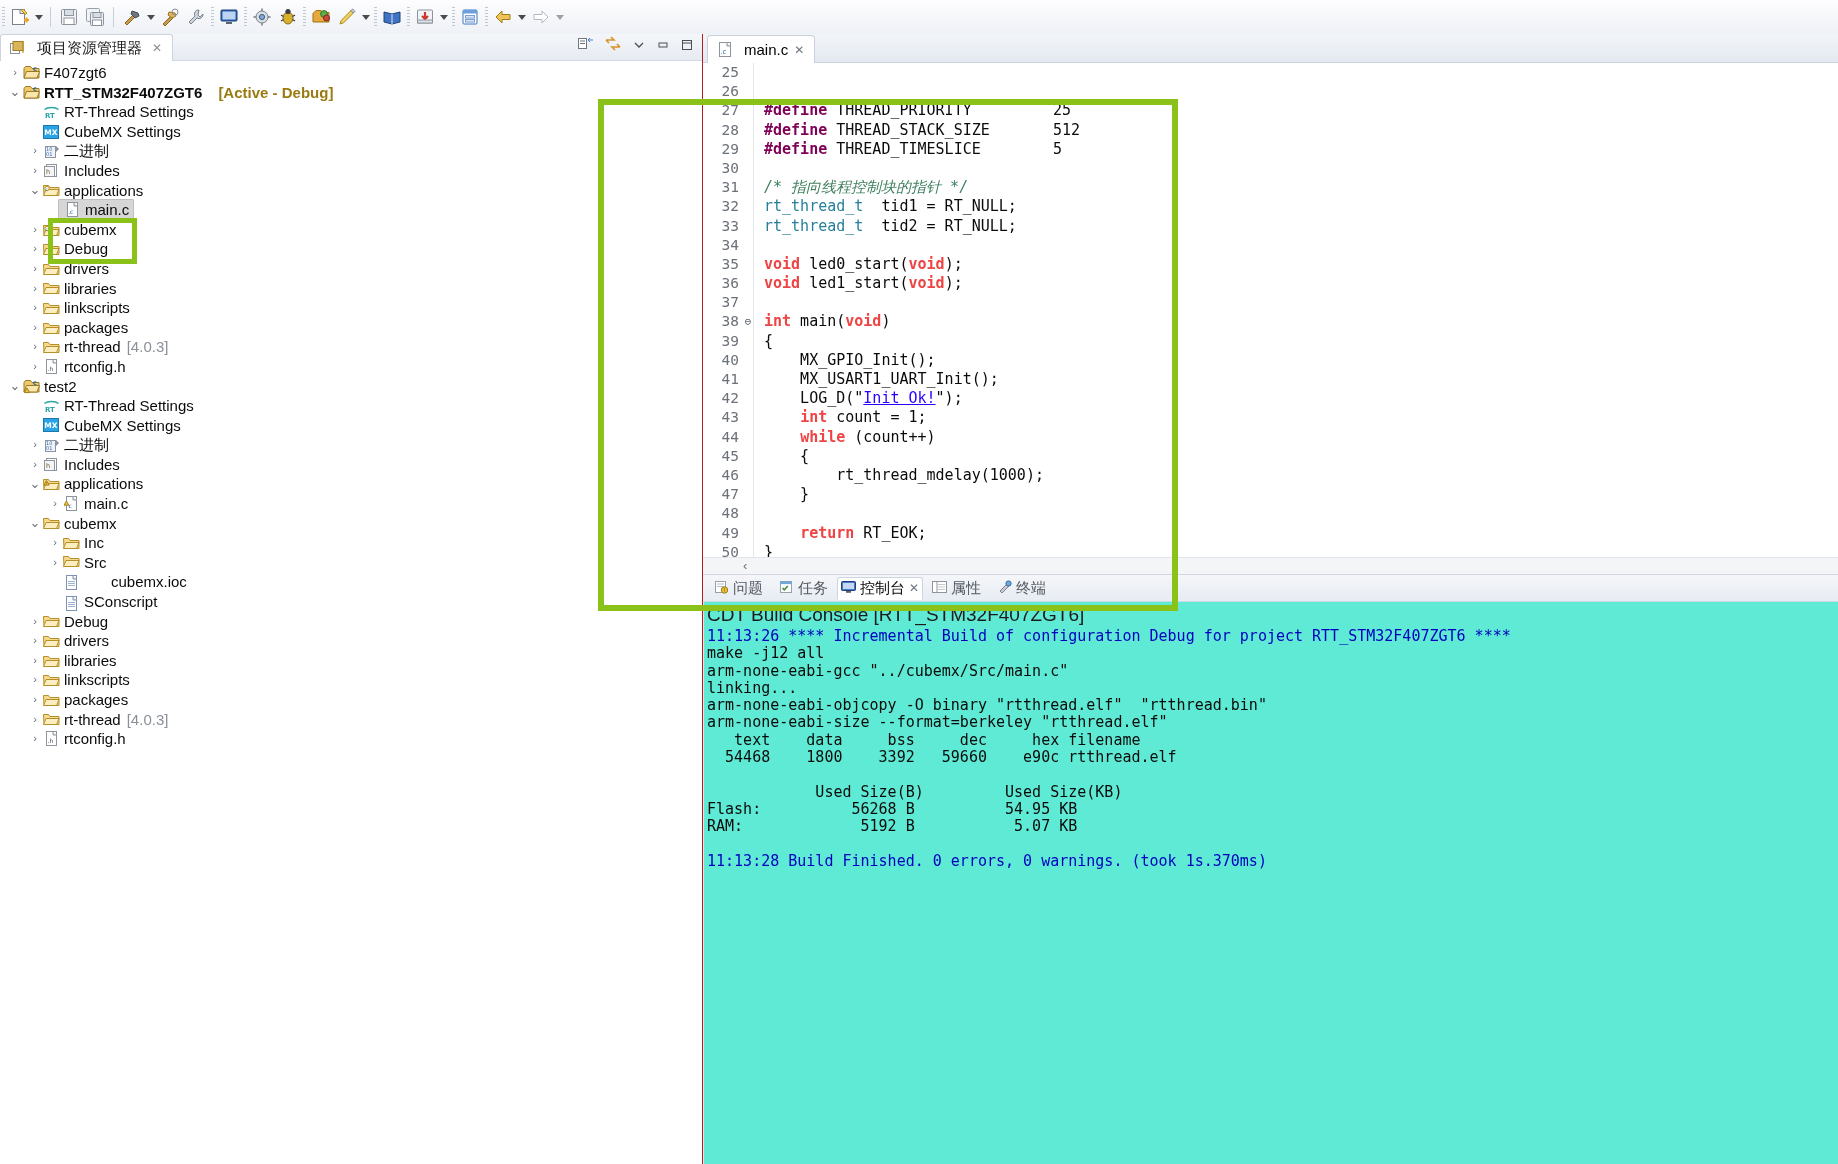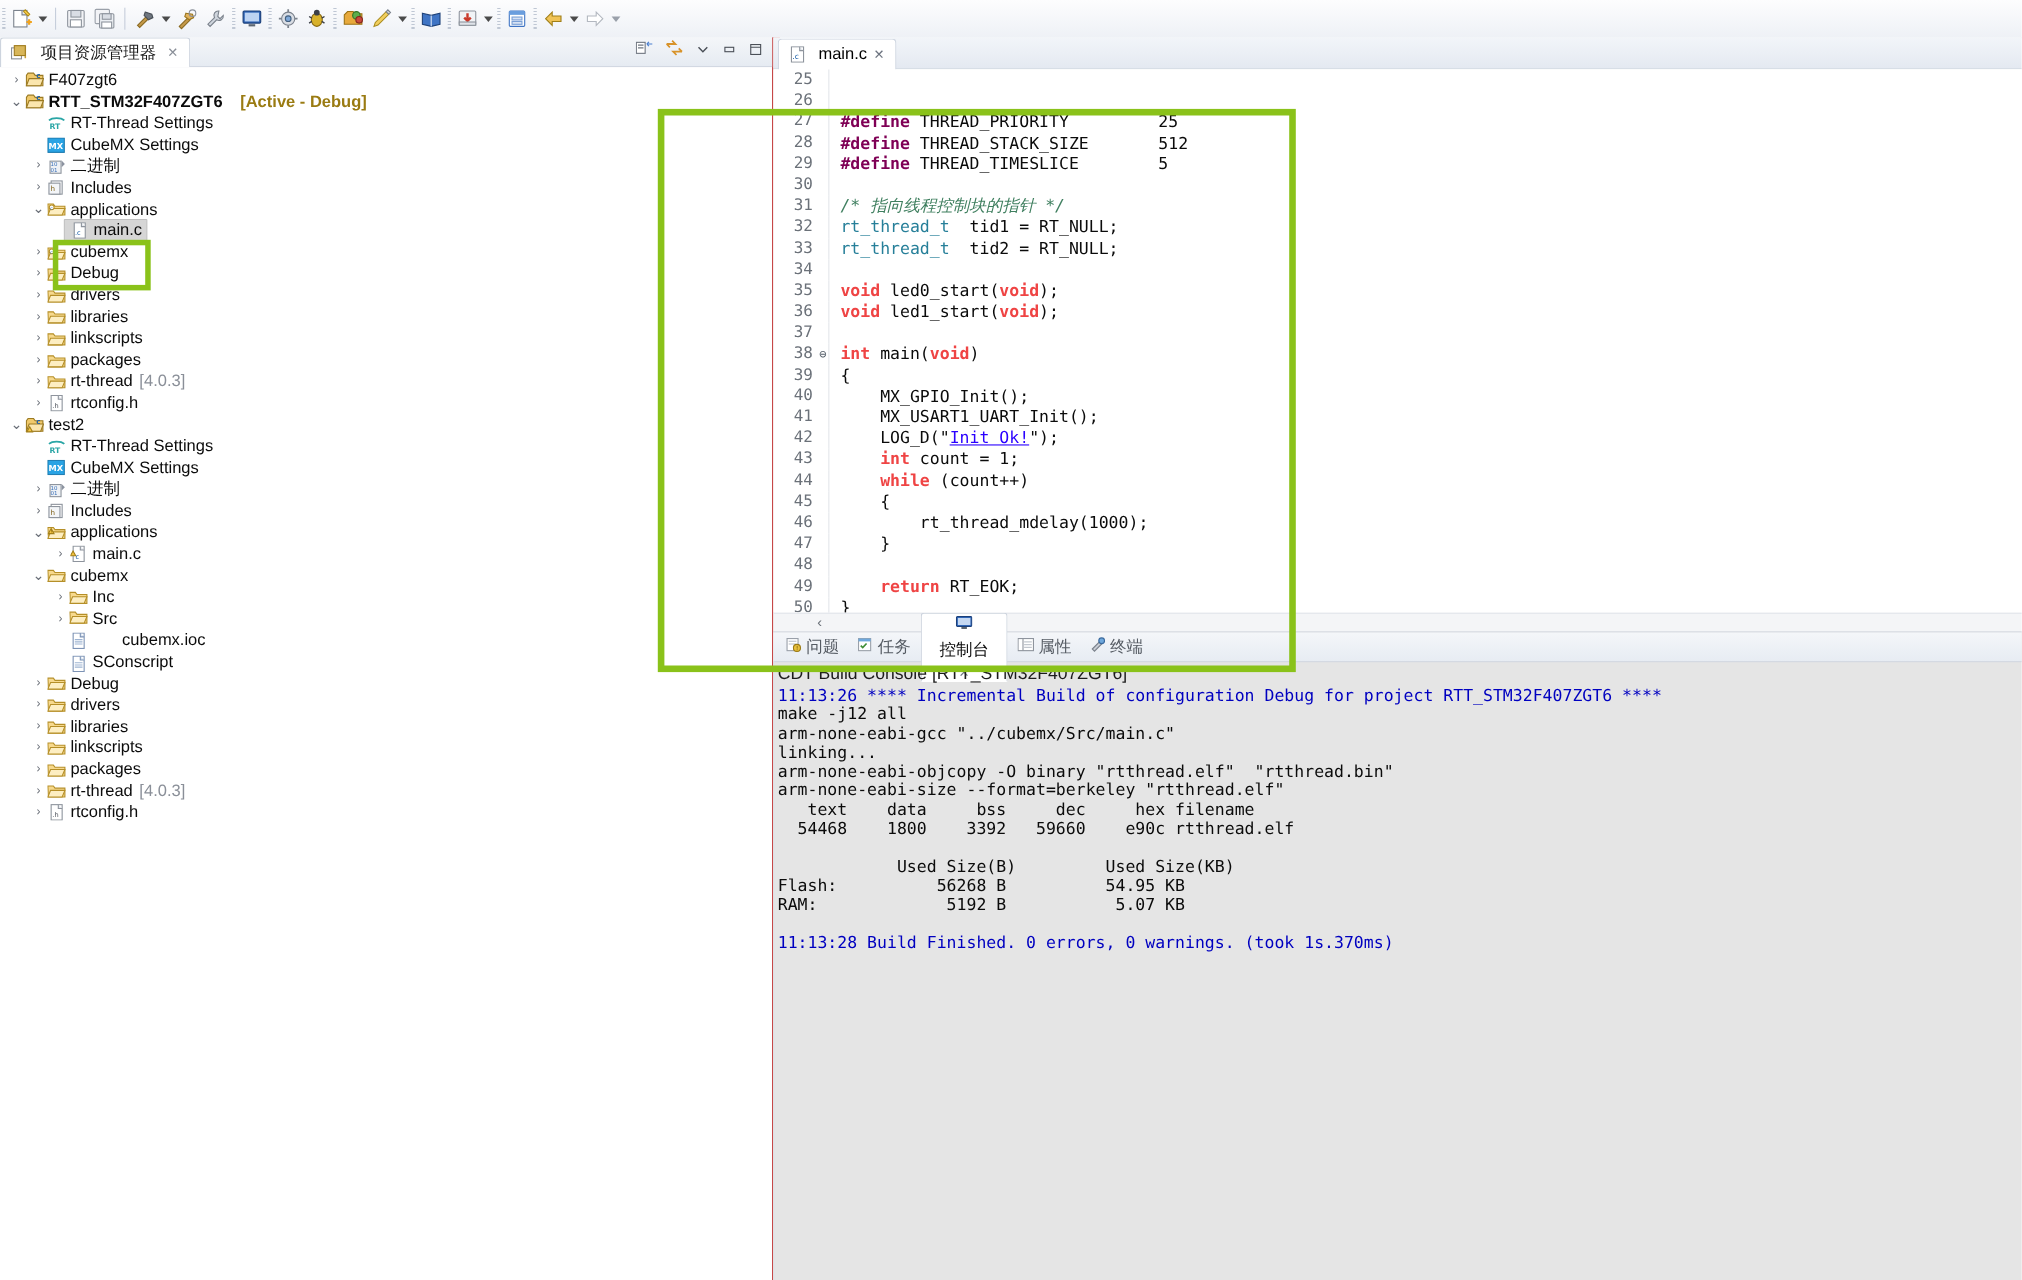--- a/index.html
+++ b/index.html
@@ -107,31 +107,31 @@
   .strU{color:#2a00ff;text-decoration:underline;}
 
   .hscroll{
     position:absolute;left:0;top:523px;width:1135px;height:16px;
     background:#f4f5f7;border-top:1px solid #e2e5ea;
   }
   .hscroll .lchev{position:absolute;left:40px;top:0px;color:#6b7179;font-size:13px;}
 
   
   .console{
-    position:absolute;left:703px;top:574px;width:1135px;height:590px;background:#e5e5e5;
+    position:absolute;left:703px;top:574px;width:1135px;height:590px;background:#5eead4;
     border-top:1px solid #d2d8e2;
   }
   .cn-tabbar{
     height:26px;background:linear-gradient(#f4f6f9,#e7ecf3);
     border-bottom:1px solid #d2d8e2;display:flex;align-items:center;padding-left:4px;gap:2px;
   }
   .cn-tab{display:flex;align-items:center;gap:4px;padding:2px 7px;font-size:15px;color:#555b63;}
   .cn-tab.on{background:#fff;border:1px solid #cdd4de;border-bottom-color:#fff;color:#0b0b0b;
-    border-top-left-radius:3px;border-top-right-radius:3px;padding:1px 16px;flex-direction:column;}
-  .cn-title{padding:2px 4px 0 4px;font-size:16px;color:#1b1b1b;}
+    border-top-left-radius:3px;border-top-right-radius:3px;padding:1px 3px;}
+  .cn-title{padding:2px 4px 0 4px;font-size:19px;color:#1b1b1b;}
   .cn-out{
     padding:2px 4px 0 4px;font-family:"DejaVu Sans Mono", monospace;font-size:15px;line-height:17.3px;
     white-space:pre;color:#0b0b0b;
   }
   .blue{color:#0000c0;}
   .cn-left-edge{position:absolute;left:0;top:26px;bottom:0;width:1px;background:#dfe3e9;}
 
   
   .vdiv{position:absolute;left:700px;top:34px;width:3px;height:1130px;background:#f0f1f4;}
 </style>

